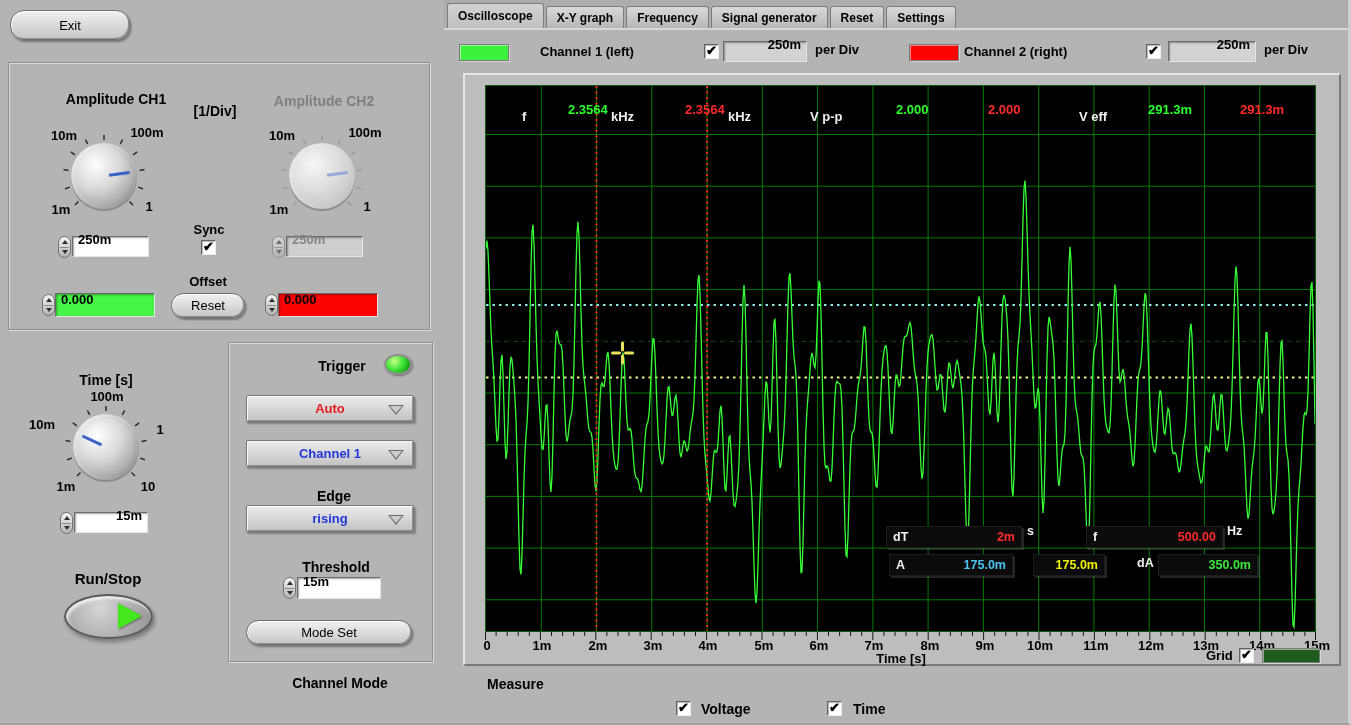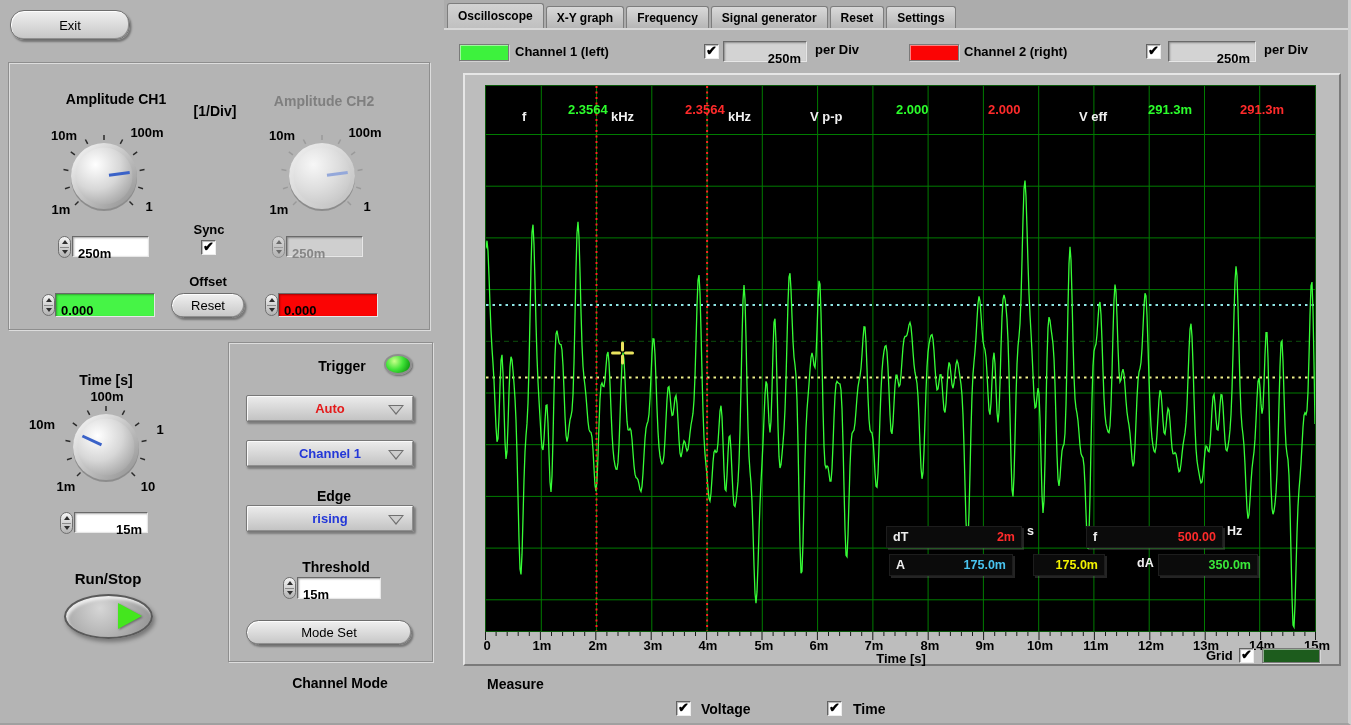--- a/index.html
+++ b/index.html
@@ -20,21 +20,21 @@
       border:1px solid #787878;border-radius:2px;
       box-shadow:inset 1px 1px 0 #fafafa,inset -1px -1px 0 #8f8f8f,1.5px 2px 2px rgba(0,0,0,.3);
       display:flex;align-items:center;justify-content:center;font-size:13px;cursor:pointer}
   .tri{position:absolute;right:9px;top:9px;width:0;height:0;
        border-left:8px solid transparent;border-right:8px solid transparent;border-top:10px solid #6f6f6f}
   .tri::after{content:"";position:absolute;left:-6px;top:-9.5px;width:0;height:0;
        border-left:6px solid transparent;border-right:6px solid transparent;border-top:7.5px solid #cdcdcd}
   
   .fld{position:absolute;background:#fff;border:1px solid;border-color:#6a6a6a #e7e7e7 #e7e7e7 #6a6a6a;
        box-shadow:inset 1px 1px 2px rgba(0,0,0,.35);font-size:13px;color:#000;
-       display:flex;align-items:flex-start;padding:9px 5px}
+       display:flex;align-items:flex-end;padding:9px 5px}
   .fld.rt{justify-content:flex-end}
   .ind{background:#d3d3d3}
   
   .spin{position:absolute;width:13px;height:22px;background:linear-gradient(#f4f4f4,#b2b2b2);
         border:1px solid #6f6f6f;border-radius:7px;cursor:pointer}
   .spin i{position:absolute;left:1px;right:1px;top:10px;height:1px;background:#8a8a8a}
   .spin::before{content:"";position:absolute;left:2.5px;top:3px;width:0;height:0;
         border-left:3px solid transparent;border-right:3px solid transparent;border-bottom:4.5px solid #2e2e2e}
   .spin::after{content:"";position:absolute;left:2.5px;bottom:3px;width:0;height:0;
         border-left:3px solid transparent;border-right:3px solid transparent;border-top:4.5px solid #2e2e2e}
@@ -85,21 +85,21 @@
   <div class="abs" style="left:447px;top:3px;display:flex;gap:2px">
     <div class="tab sel">Oscilloscope</div>
     <div class="tab">X-Y graph</div>
     <div class="tab">Frequency</div>
     <div class="tab">Signal generator</div>
     <div class="tab">Reset</div>
     <div class="tab">Settings</div>
   </div>
 
   <div class="swatch" style="left:459px;top:44px;width:50px;height:17px;background:#3df23d"></div>
-  <span class="lbl" style="left:515px;top:44px">Channel 1 (left)</span>
+  <span class="lbl" style="left:540px;top:44px">Channel 1 (left)</span>
   <span class="cb" style="left:704px;top:44px" data-checked="true"></span>
   <div class="fld ind rt" style="left:723px;top:41px;width:84px;height:21px">
       <span>250m</span>
     </div>
   <span class="lbl" style="left:815px;top:42px">per Div</span>
 
   <div class="swatch" style="left:909px;top:44px;width:50px;height:17px;background:#fb0404"></div>
   <span class="lbl" style="left:964px;top:44px">Channel 2 (right)</span>
   <span class="cb" style="left:1146px;top:44px" data-checked="true"></span>
   <div class="fld ind rt" style="left:1168px;top:41px;width:88px;height:21px">

